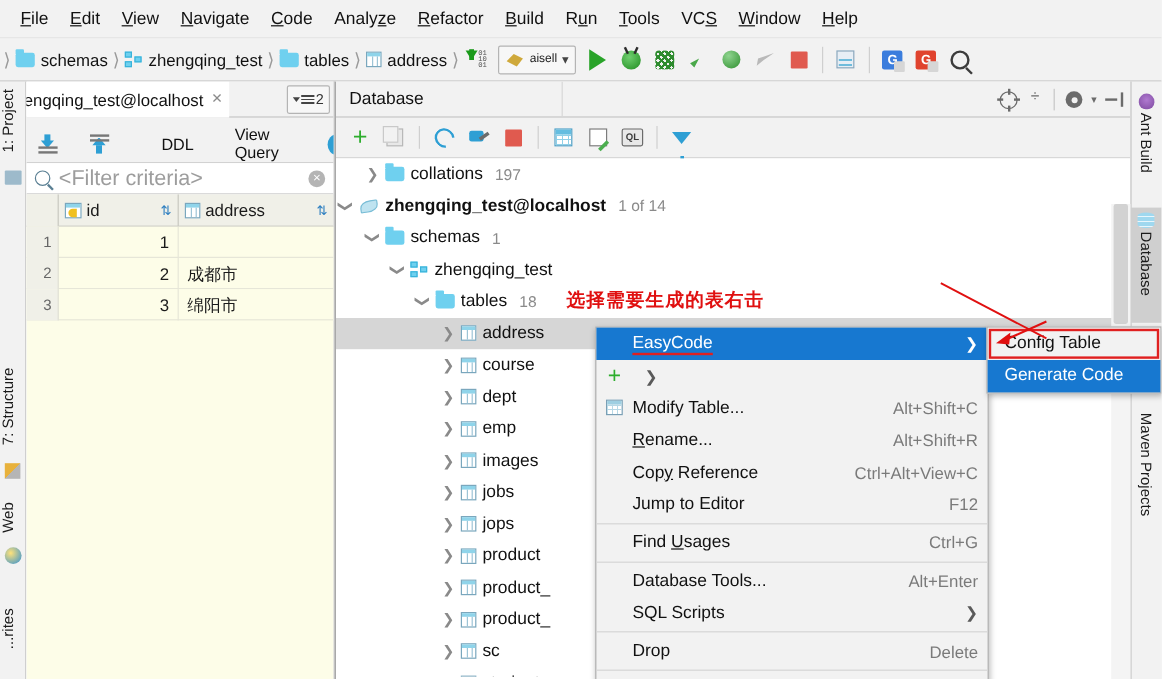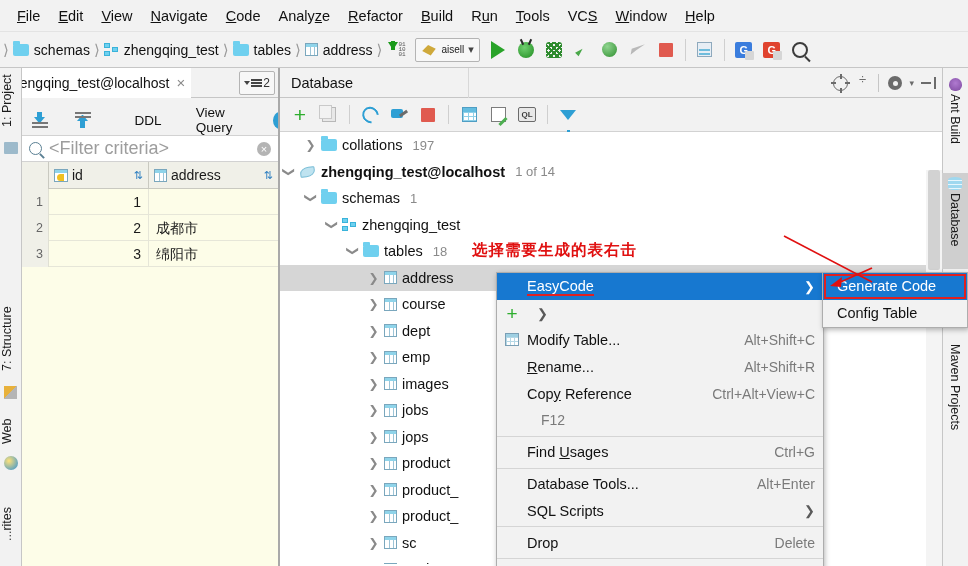--- a/index.html
+++ b/index.html
@@ -674,20 +674,21 @@
     </div>
 
     <div class="mrow">
       <span class="mico"></span>
       <span class="mlabel">Cop<u>y</u> Reference</span>
       <span class="mkey">Ctrl+Alt+View+C</span>
     </div>
 
     <div class="mrow">
       <span class="mico"></span>
+      <span class="mlabel">Jump to Editor</span>
       <span class="mkey">F12</span>
     </div>
 
     <div class="msep"></div>
 
     <div class="mrow">
       <span class="mico"></span>
       <span class="mlabel">Find <u>U</u>sages</span>
       <span class="mkey">Ctrl+G</span>
     </div>
@@ -717,25 +718,25 @@
     <div class="msep"></div>
 
     <div class="mrow">
       
       
       
     </div>
   </div>
 
   <div class="submenu">
+    <div class="mrow">
+      <span class="mlabel">Config Table</span>
+    </div>
     <div class="mrow hl">
       <span class="mlabel">Generate Code</span>
-    </div>
-    <div class="mrow">
-      <span class="mlabel">Config Table</span>
     </div>
   </div>
 
   <div class="redbox"></div>
 
   <svg class="arrow2-svg" width="50" height="30">
     <line x1="46" y1="2" x2="10" y2="18" stroke="#e01010" stroke-width="1.8"></line>
     <polygon points="4,20 16,11 15,21" fill="#e01010"></polygon>
   </svg>
 

